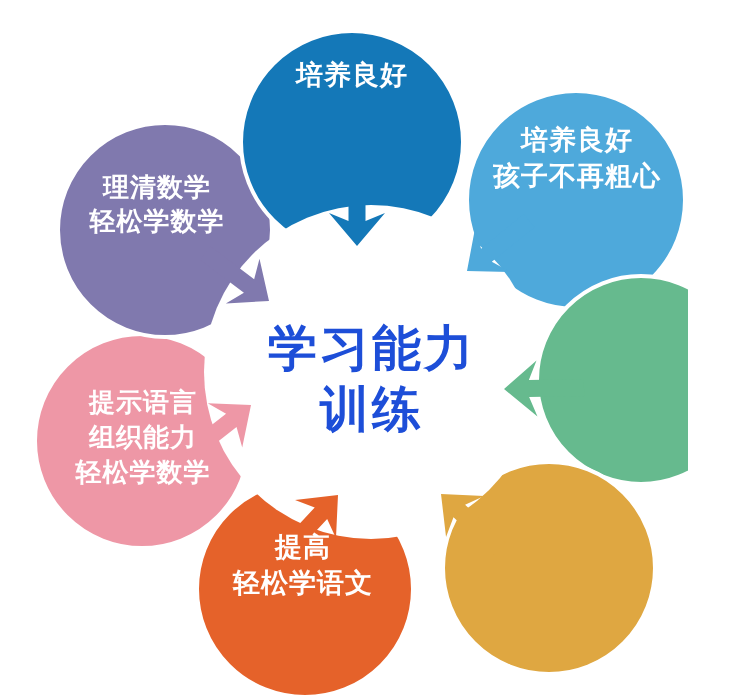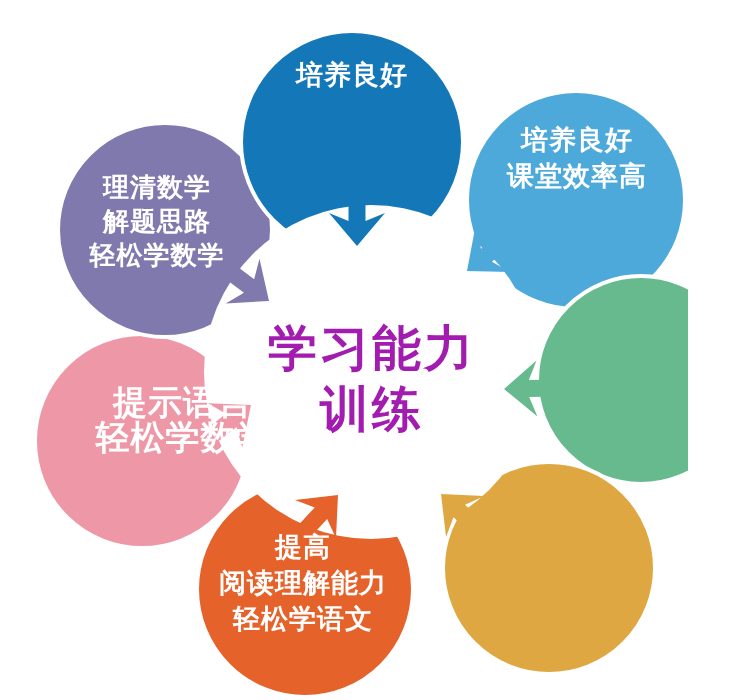--- a/index.html
+++ b/index.html
@@ -27,21 +27,21 @@
     color: #ffffff;
     font-weight: bold;
     white-space: nowrap;
     letter-spacing: 1px;
   }
   .petal-label .line {
     display: block;
   }
   .lh36 { font-size: 27px; line-height: 36px; }
   .lh34 { font-size: 26px; line-height: 34px; }
-  .lh35 { font-size: 34px; line-height: 35px; margin-left: 40px; }
+  .lh35 { font-size: 26px; line-height: 35px; }
   .lh37 { font-size: 27px; line-height: 37px; }
   .center-title {
     position: absolute;
     left: 372px;
     top: 318px;
     transform: translateX(-50%);
     text-align: center;
     font-size: 49px;
     line-height: 61px;
     font-weight: bold;
@@ -78,40 +78,39 @@
     <use href="#arrow-shape" transform="translate(251,405) rotate(-38)" fill="#ee97a6"></use>
     <use href="#arrow-shape" transform="translate(269,301) rotate(37)" fill="#8079ae"></use>
   </svg>
 
   <div class="petal-label lh36" style="left:352px; top:57px;">
     <span class="line">培养良好</span>
   </div>
 
   <div class="petal-label lh36" style="left:577px; top:122px;">
     <span class="line">培养良好</span>
-    <span class="line">课堂效率高</span>
+    <span class="line">孩子不再粗心</span>
   </div>
 
 
 
   <div class="petal-label lh36" style="left:303px; top:529px;">
     <span class="line">提高</span>
-    <span class="line">阅读理解能力</span>
     <span class="line">轻松学语文</span>
   </div>
 
   <div class="petal-label lh35" style="left:143px; top:385px;">
     <span class="line">提示语言</span>
+    <span class="line">组织能力</span>
     <span class="line">轻松学数学</span>
   </div>
 
   <div class="petal-label lh34" style="left:157px; top:170px;">
     <span class="line">理清数学</span>
-    <span class="line">解题思路</span>
     <span class="line">轻松学数学</span>
   </div>
 
-  <div class="center-title" style="color: #a21caf;">
+  <div class="center-title" style="color: #1d4ed8;">
     <span class="line" style="display:block;">学习能力</span>
     <span class="line" style="display:block;">训练</span>
   </div>
 
 </div>
 
 </body></html>

